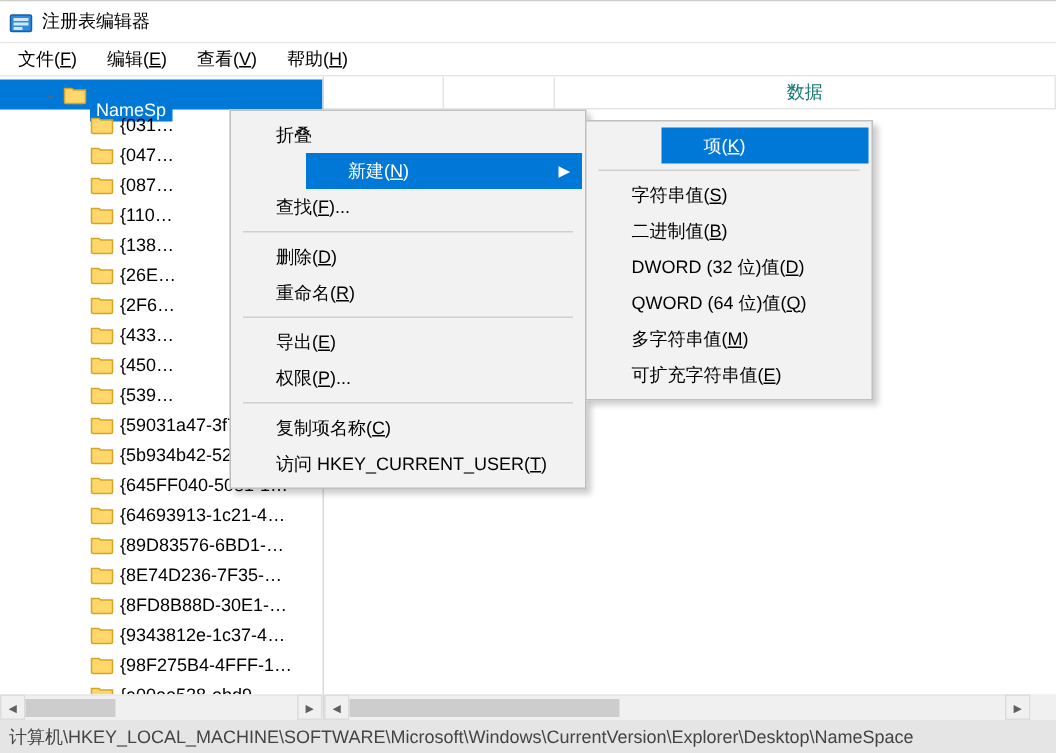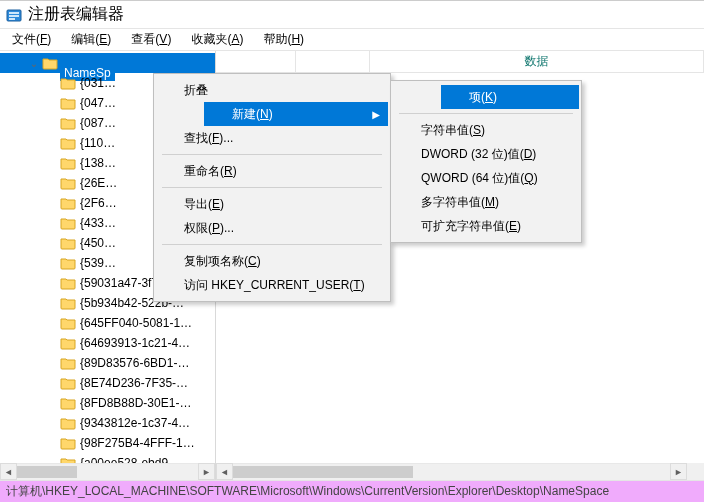--- a/index.html
+++ b/index.html
@@ -1,21 +1,21 @@
 <!DOCTYPE html>
 <html><head>
 <meta charset="utf-8">
 <style>
   * { box-sizing: border-box; margin: 0; padding: 0; font-family: "Segoe UI", Tahoma, sans-serif; font-size: 12px; }
   html, body { width: 704px; height: 502px; overflow: hidden; background: #fff; }
   .window { width: 704px; height: 502px; display: flex; flex-direction: column; border-top: 1px solid #ccc; }
   
   .titlebar { display: flex; align-items: center; height: 28px; padding: 0 6px; background: #fff; color: #000; gap: 6px; border-bottom: 1px solid #e5e5e5;}
   .titlebar .icon { width: 16px; height: 16px; }
-  .titlebar .title { font-size: 16px; }
+  .titlebar .title { font-size: 12px; }
   
   .menubar { display: flex; align-items: center; height: 22px; padding: 0 4px; background: #fff; gap: 4px; border-bottom: 1px solid #e5e5e5;}
   .menubar .menuitem { padding: 2px 8px; cursor: default; }
   .menubar .menuitem u { text-decoration: underline; }
   
   .main { flex: 1 1 auto; display: flex; position: relative; overflow: hidden; }
   .treepane { width: 216px; border-right: 1px solid #d9d9d9; overflow: hidden; position: relative; background: #fff; }
   .listpane { flex: 1; position: relative; background: #fff; }
   .listheader { display: flex; height: 22px; border-bottom: 1px solid #e5e5e5; }
   .colhead { display:flex; align-items:center; justify-content:center; height:100%; border-right: 1px solid #e5e5e5; color:#0f766e; }
@@ -46,21 +46,21 @@
   
   .menu { position:absolute; background:#f2f2f2; border:1px solid #bfbfbf; box-shadow: 3px 3px 4px rgba(0,0,0,0.2); padding: 4px 2px; z-index: 50; }
   .menu .mi { display:flex; align-items:center; height:24px; padding: 0 28px 0 28px; white-space:nowrap; cursor:default; position:relative;}
   .menu .mi.sel { background:#0078d7; color:#fff;margin-left:48px; }
   .menu .mi .arrow { position:absolute; right:8px; font-size:10px; }
   .menu .sep { height:1px; background:#d0d0d0; margin: 4px 6px; }
   .menu .mi u { text-decoration: underline; }
   .ctx1 { left:153px; top:22px; width:238px; }
   .sub1 { left:390px; top:29px; width:192px; }
   
-  .statusbar { height:22px; display:flex; align-items:center; padding:0 6px; border-top:1px solid #e5e5e5; background:#f0abfc; color:#444; white-space:nowrap; overflow:hidden;}
+  .statusbar { height:22px; display:flex; align-items:center; padding:0 6px; border-top:1px solid #e5e5e5; background:#e5e5e5; color:#444; white-space:nowrap; overflow:hidden;}
 </style>
 </head>
 <body>
 
 <div class="window">
 
   <div class="titlebar">
     <span class="icon">
       <svg width="16" height="16" viewBox="0 0 16 16">
         <rect x="1" y="3" width="14" height="11" rx="1" fill="#2e8bdb" stroke="#1b5e9e"></rect>
@@ -69,21 +69,20 @@
         <rect x="3" y="11" width="6" height="2" fill="#cfe8fb"></rect>
       </svg>
     </span>
     <span class="title">注册表编辑器</span>
   </div>
 
   <div class="menubar">
     <span class="menuitem">文件(<u>F</u>)</span>
     <span class="menuitem">编辑(<u>E</u>)</span>
     <span class="menuitem">查看(<u>V</u>)</span>
-    <span class="menuitem">收藏夹(<u>A</u>)</span>
     <span class="menuitem">帮助(<u>H</u>)</span>
   </div>
 
   <div class="main">
 
     <div class="treepane">
       <div class="tree">
 
         <div class="node depth0 sel">
           <span class="expander">⌄</span>
@@ -312,20 +311,23 @@
         </div>
       <div class="mi sel">
         <span>新建(<u>N</u>)</span>
         <span class="arrow">▶</span>
       </div>
       <div class="mi">
           <span>查找(<u>F</u>)...</span>
         </div>
       <div class="sep"></div>
       <div class="mi">
+          <span>删除(<u>D</u>)</span>
+        </div>
+      <div class="mi">
           <span>重命名(<u>R</u>)</span>
         </div>
       <div class="sep"></div>
       <div class="mi">
           <span>导出(<u>E</u>)</span>
         </div>
       <div class="mi">
           <span>权限(<u>P</u>)...</span>
         </div>
       <div class="sep"></div>
@@ -339,20 +341,23 @@
 
     <div class="menu sub1">
       <div class="mi sel">
           <span>项(<u>K</u>)</span>
         </div>
       <div class="sep"></div>
       <div class="mi">
           <span>字符串值(<u>S</u>)</span>
         </div>
       <div class="mi">
+          <span>二进制值(<u>B</u>)</span>
+        </div>
+      <div class="mi">
           <span>DWORD (32 位)值(<u>D</u>)</span>
         </div>
       <div class="mi">
           <span>QWORD (64 位)值(<u>Q</u>)</span>
         </div>
       <div class="mi">
           <span>多字符串值(<u>M</u>)</span>
         </div>
       <div class="mi">
           <span>可扩充字符串值(<u>E</u>)</span>

